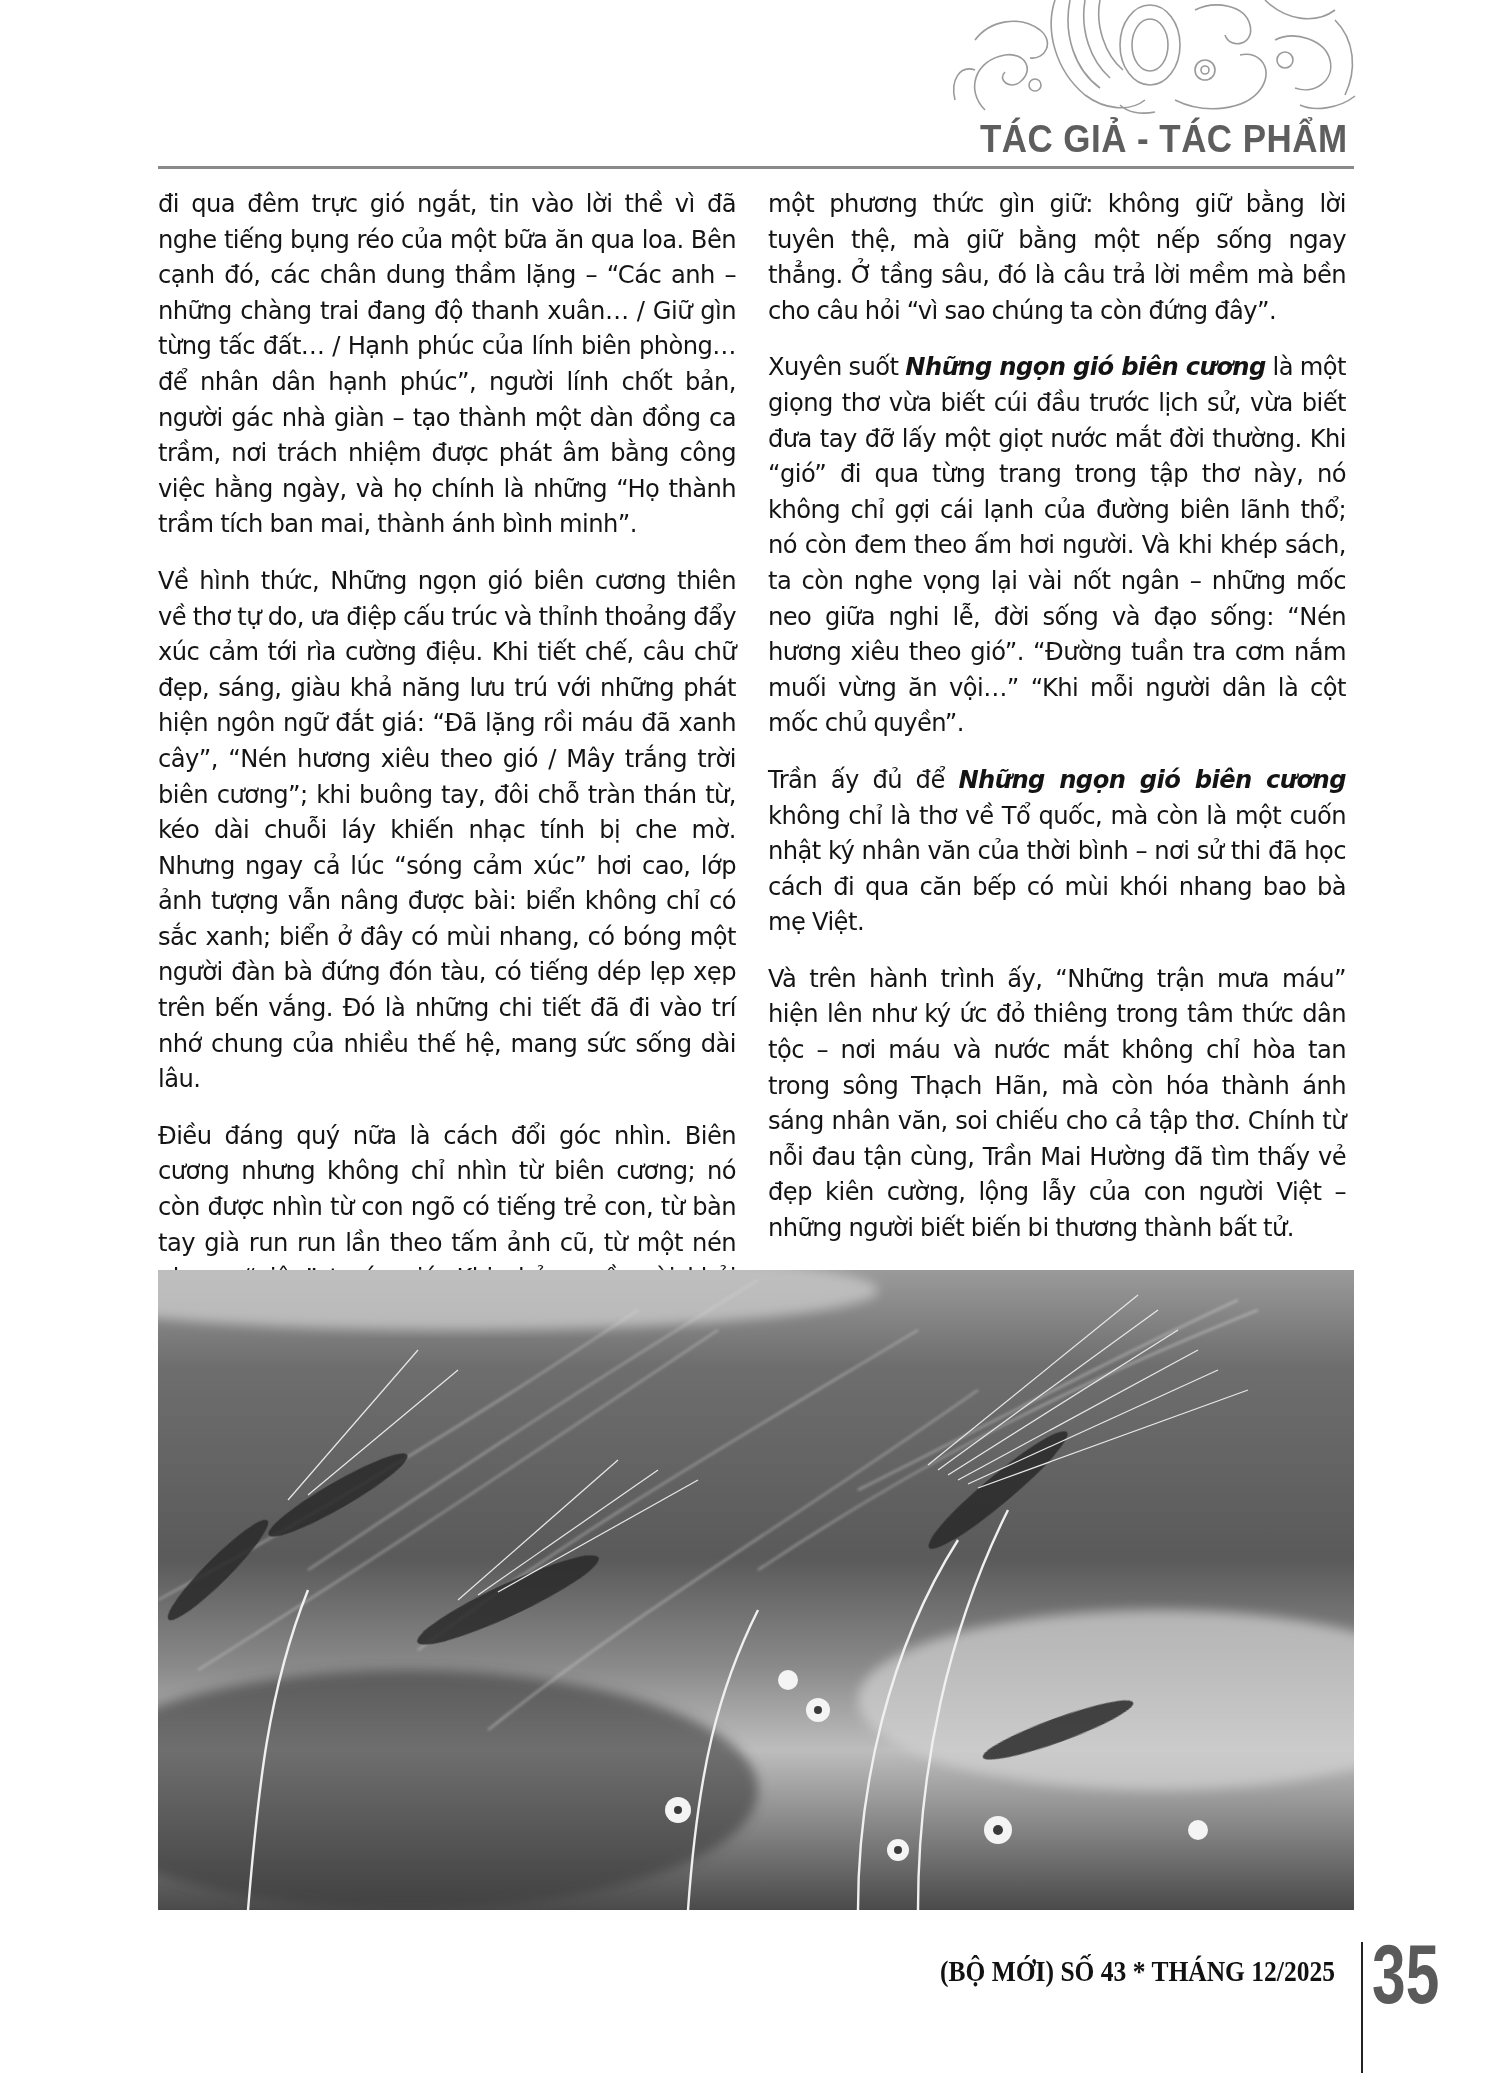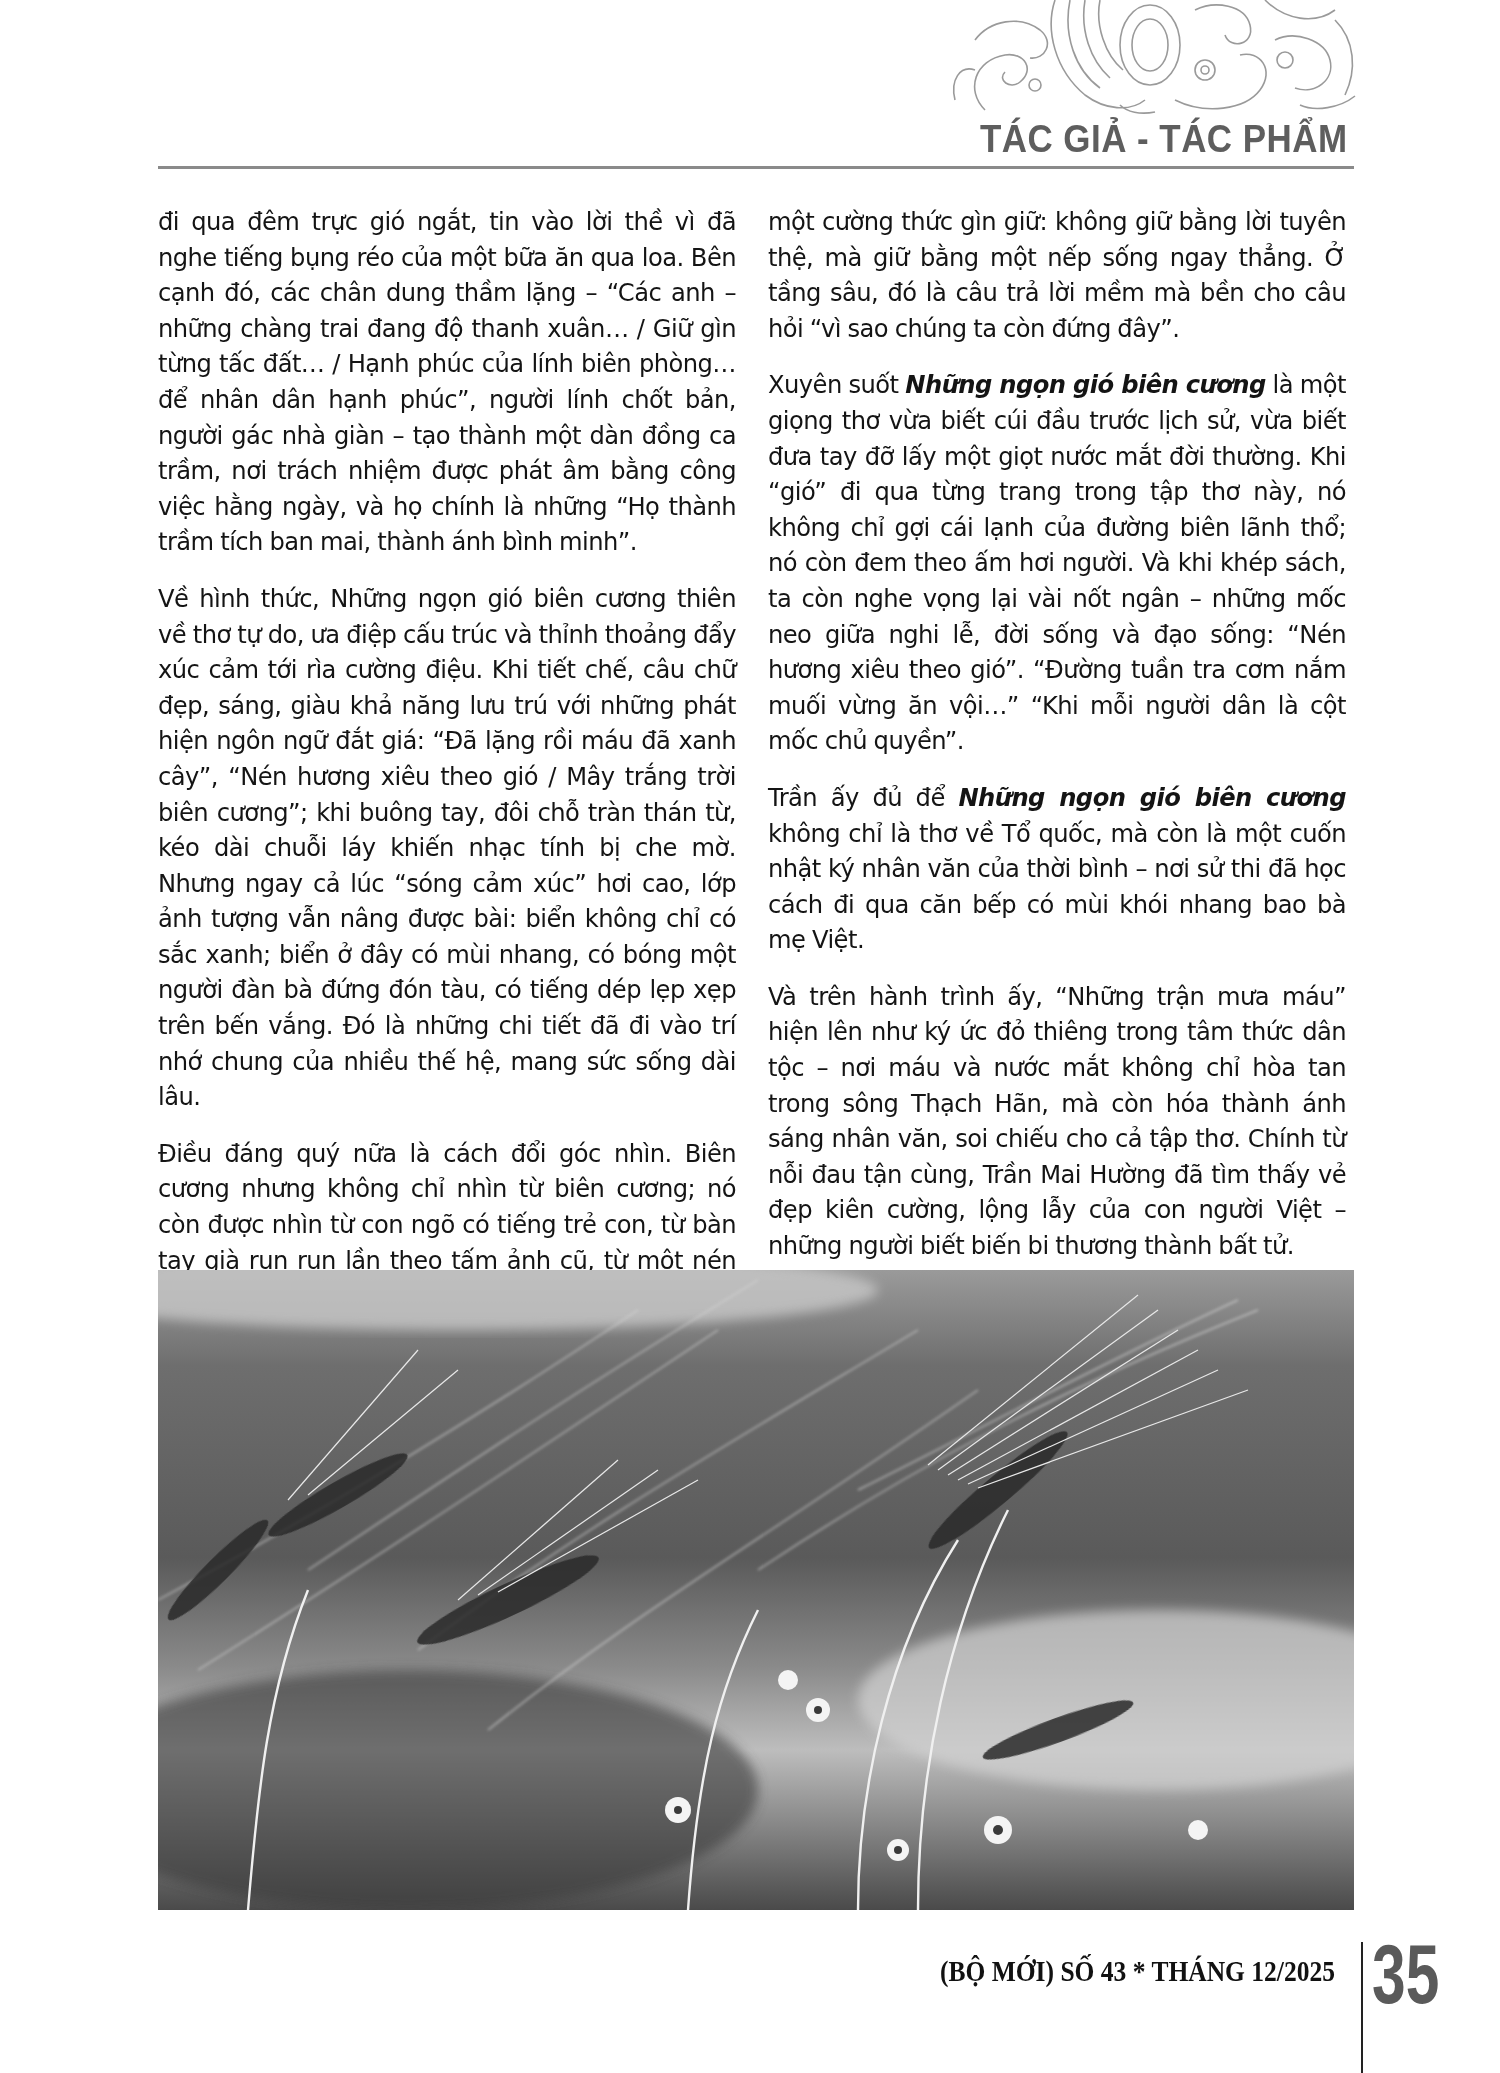--- a/index.html
+++ b/index.html
@@ -6,21 +6,21 @@
   body { width: 1500px; height: 2073px; position: relative; overflow: hidden;
          font-family: "Liberation Sans", "DejaVu Sans", sans-serif; color: #111; }
 
   .ornament { position: absolute; left: 945px; top: 0; width: 420px; height: 118px; }
 
   .section-title { position: absolute; right: 152px; top: 118px; font-family: "Liberation Sans", sans-serif;
                    font-weight: bold; font-size: 38px; letter-spacing: 0.5px; color: #5e5e5e;
                    transform: scaleX(0.92); transform-origin: right center; white-space: nowrap; }
   .header-rule { position: absolute; left: 158px; top: 166px; width: 1196px; height: 3px; background: #8a8a8a; }
 
-  .col { position: absolute; top: 205px; width: 578px; font-size: 24.2px; line-height: 35.6px;
+  .col { position: absolute; top: 187px; width: 578px; font-size: 24.2px; line-height: 35.6px;
          text-align: justify; color: #141414; font-family: "DejaVu Sans", sans-serif;
          letter-spacing: -0.55px; word-spacing: -0.5px; }
   .col-left { left: 158px; }
   .col-right { left: 768px; }
   .col p { margin: 0 0 21px 0; hyphens: none; }
   .title-em { font-weight: bold; font-style: italic; margin-top: 41px; }
   .signature { text-align: right; font-weight: bold; font-family: "Liberation Sans", sans-serif;
                font-size: 25px; margin-top: 14px; transform: scaleX(0.9); transform-origin: right center; }
 
   .photo { position: absolute; left: 158px; top: 1270px; width: 1196px; height: 640px; overflow: hidden;
@@ -66,21 +66,21 @@
 <div class="section-title">TÁC GIẢ - TÁC PHẨM</div>
 <div class="header-rule"></div>
 
 <div class="col col-left">
   <p>đi qua đêm trực gió ngắt, tin vào lời thề vì đã nghe tiếng bụng réo của một bữa ăn qua loa. Bên cạnh đó, các chân dung thầm lặng – “Các anh – những chàng trai đang độ thanh xuân… / Giữ gìn từng tấc đất… / Hạnh phúc của lính biên phòng… để nhân dân hạnh phúc”, người lính chốt bản, người gác nhà giàn – tạo thành một dàn đồng ca trầm, nơi trách nhiệm được phát âm bằng công việc hằng ngày, và họ chính là những “Họ thành trầm tích ban mai, thành ánh bình minh”.</p>
   <p>Về hình thức, Những ngọn gió biên cương thiên về thơ tự do, ưa điệp cấu trúc và thỉnh thoảng đẩy xúc cảm tới rìa cường điệu. Khi tiết chế, câu chữ đẹp, sáng, giàu khả năng lưu trú với những phát hiện ngôn ngữ đắt giá: “Đã lặng rồi máu đã xanh cây”, “Nén hương xiêu theo gió / Mây trắng trời biên cương”; khi buông tay, đôi chỗ tràn thán từ, kéo dài chuỗi láy khiến nhạc tính bị che mờ. Nhưng ngay cả lúc “sóng cảm xúc” hơi cao, lớp ảnh tượng vẫn nâng được bài: biển không chỉ có sắc xanh; biển ở đây có mùi nhang, có bóng một người đàn bà đứng đón tàu, có tiếng dép lẹp xẹp trên bến vắng. Đó là những chi tiết đã đi vào trí nhớ chung của nhiều thế hệ, mang sức sống dài lâu.</p>
   <p>Điều đáng quý nữa là cách đổi góc nhìn. Biên cương nhưng không chỉ nhìn từ biên cương; nó còn được nhìn từ con ngõ có tiếng trẻ con, từ bàn tay già run run lần theo tấm ảnh cũ, từ một nén nhang “xiêu” trước gió. Khi chủ quyền rời khỏi diễn đàn lớn để đi vào thói quen nhỏ, thơ trở thành</p>
 </div>
 
 <div class="col col-right">
-  <p>một cường thức gìn giữ: không giữ bằng lời tuyên thệ, mà giữ bằng một nếp sống ngay thẳng. Ở tầng sâu, đó là câu trả lời mềm mà bền cho câu hỏi “vì sao chúng ta còn đứng đây”.</p>
+  <p>một phương thức gìn giữ: không giữ bằng lời tuyên thệ, mà giữ bằng một nếp sống ngay thẳng. Ở tầng sâu, đó là câu trả lời mềm mà bền cho câu hỏi “vì sao chúng ta còn đứng đây”.</p>
   <p><span>Xuyên suốt </span><span class="title-em">Những ngọn gió biên cương</span><span> là một giọng thơ vừa biết cúi đầu trước lịch sử, vừa biết đưa tay đỡ lấy một giọt nước mắt đời thường. Khi “gió” đi qua từng trang trong tập thơ này, nó không chỉ gợi cái lạnh của đường biên lãnh thổ; nó còn đem theo ấm hơi người. Và khi khép sách, ta còn nghe vọng lại vài nốt ngân – những mốc neo giữa nghi lễ, đời sống và đạo sống: “Nén hương xiêu theo gió”. “Đường tuần tra cơm nắm muối vừng ăn vội…” “Khi mỗi người dân là cột mốc chủ quyền”.</span></p>
   <p><span>Trần ấy đủ để </span><span class="title-em">Những ngọn gió biên cương</span><span> không chỉ là thơ về Tổ quốc, mà còn là một cuốn nhật ký nhân văn của thời bình – nơi sử thi đã học cách đi qua căn bếp có mùi khói nhang bao bà mẹ Việt.</span></p>
   <p>Và trên hành trình ấy, “Những trận mưa máu” hiện lên như ký ức đỏ thiêng trong tâm thức dân tộc – nơi máu và nước mắt không chỉ hòa tan trong sông Thạch Hãn, mà còn hóa thành ánh sáng nhân văn, soi chiếu cho cả tập thơ. Chính từ nỗi đau tận cùng, Trần Mai Hường đã tìm thấy vẻ đẹp kiên cường, lộng lẫy của con người Việt – những người biết biến bi thương thành bất tử.</p>
   <div class="signature">N.A</div>
 </div>
 
 <div class="photo">
   <svg width="1196" height="640" viewBox="0 0 1196 640">
     <defs>
       <linearGradient id="sky" x1="0" y1="0" x2="0" y2="1">

